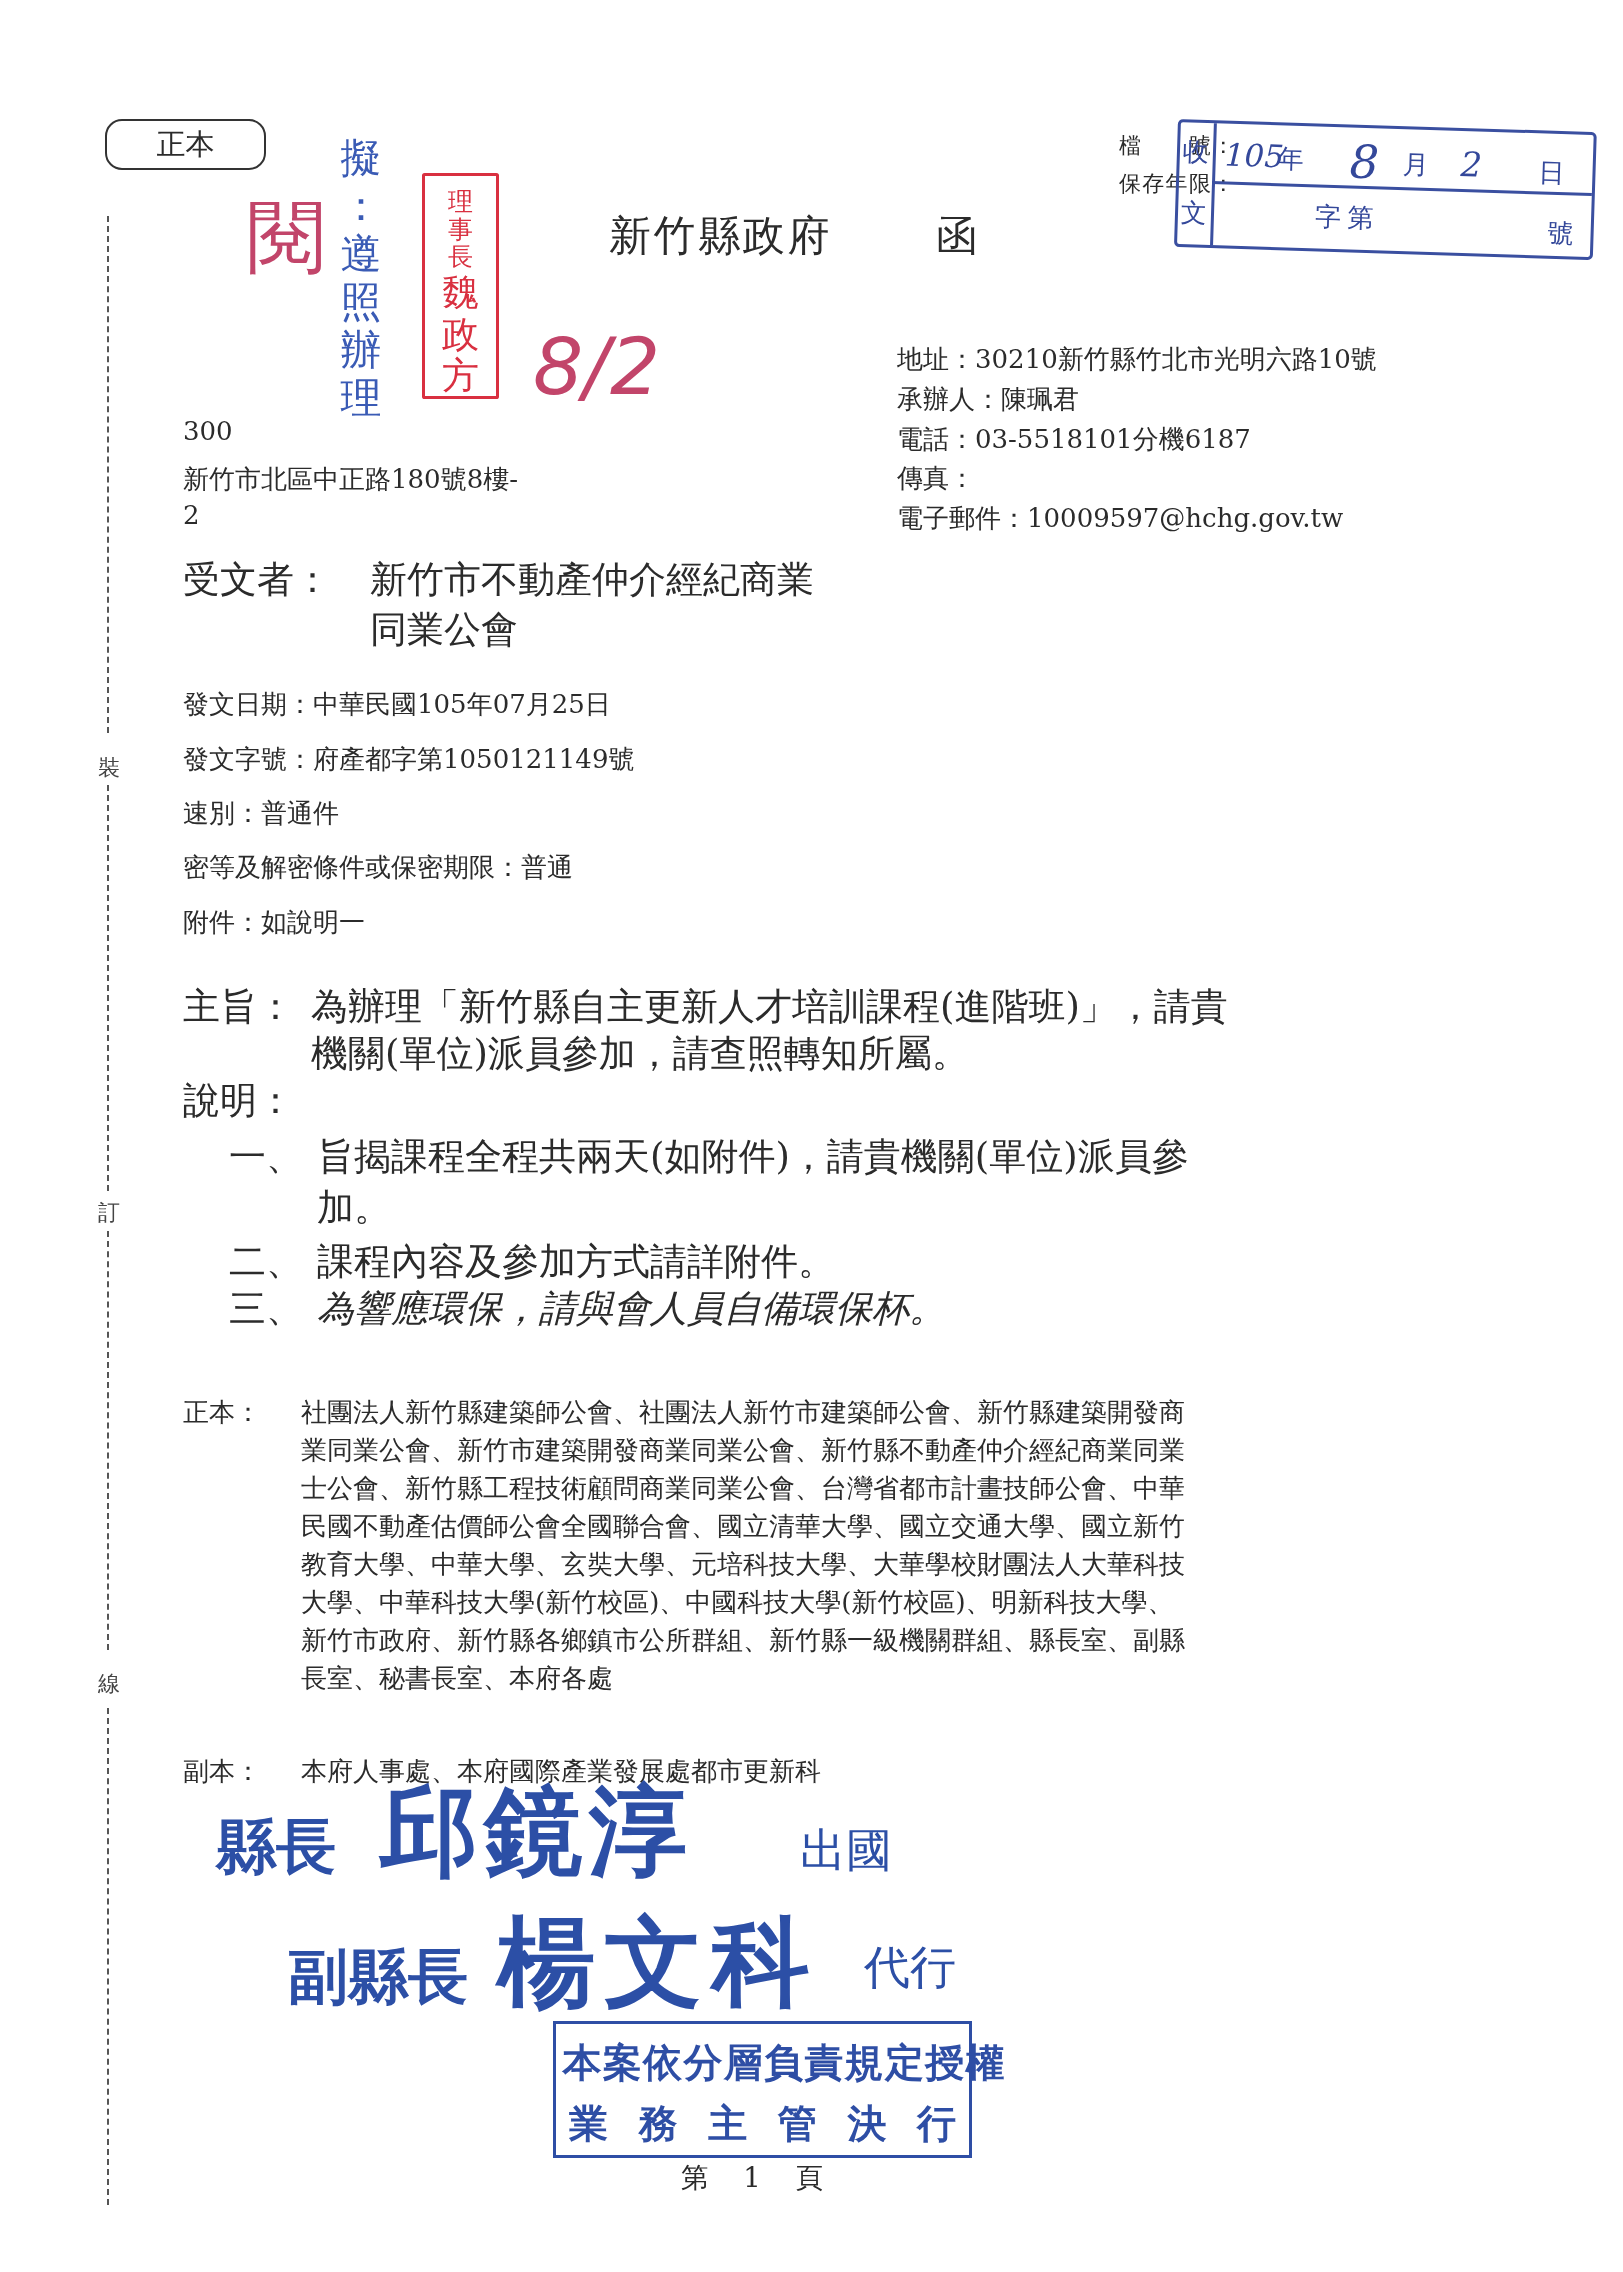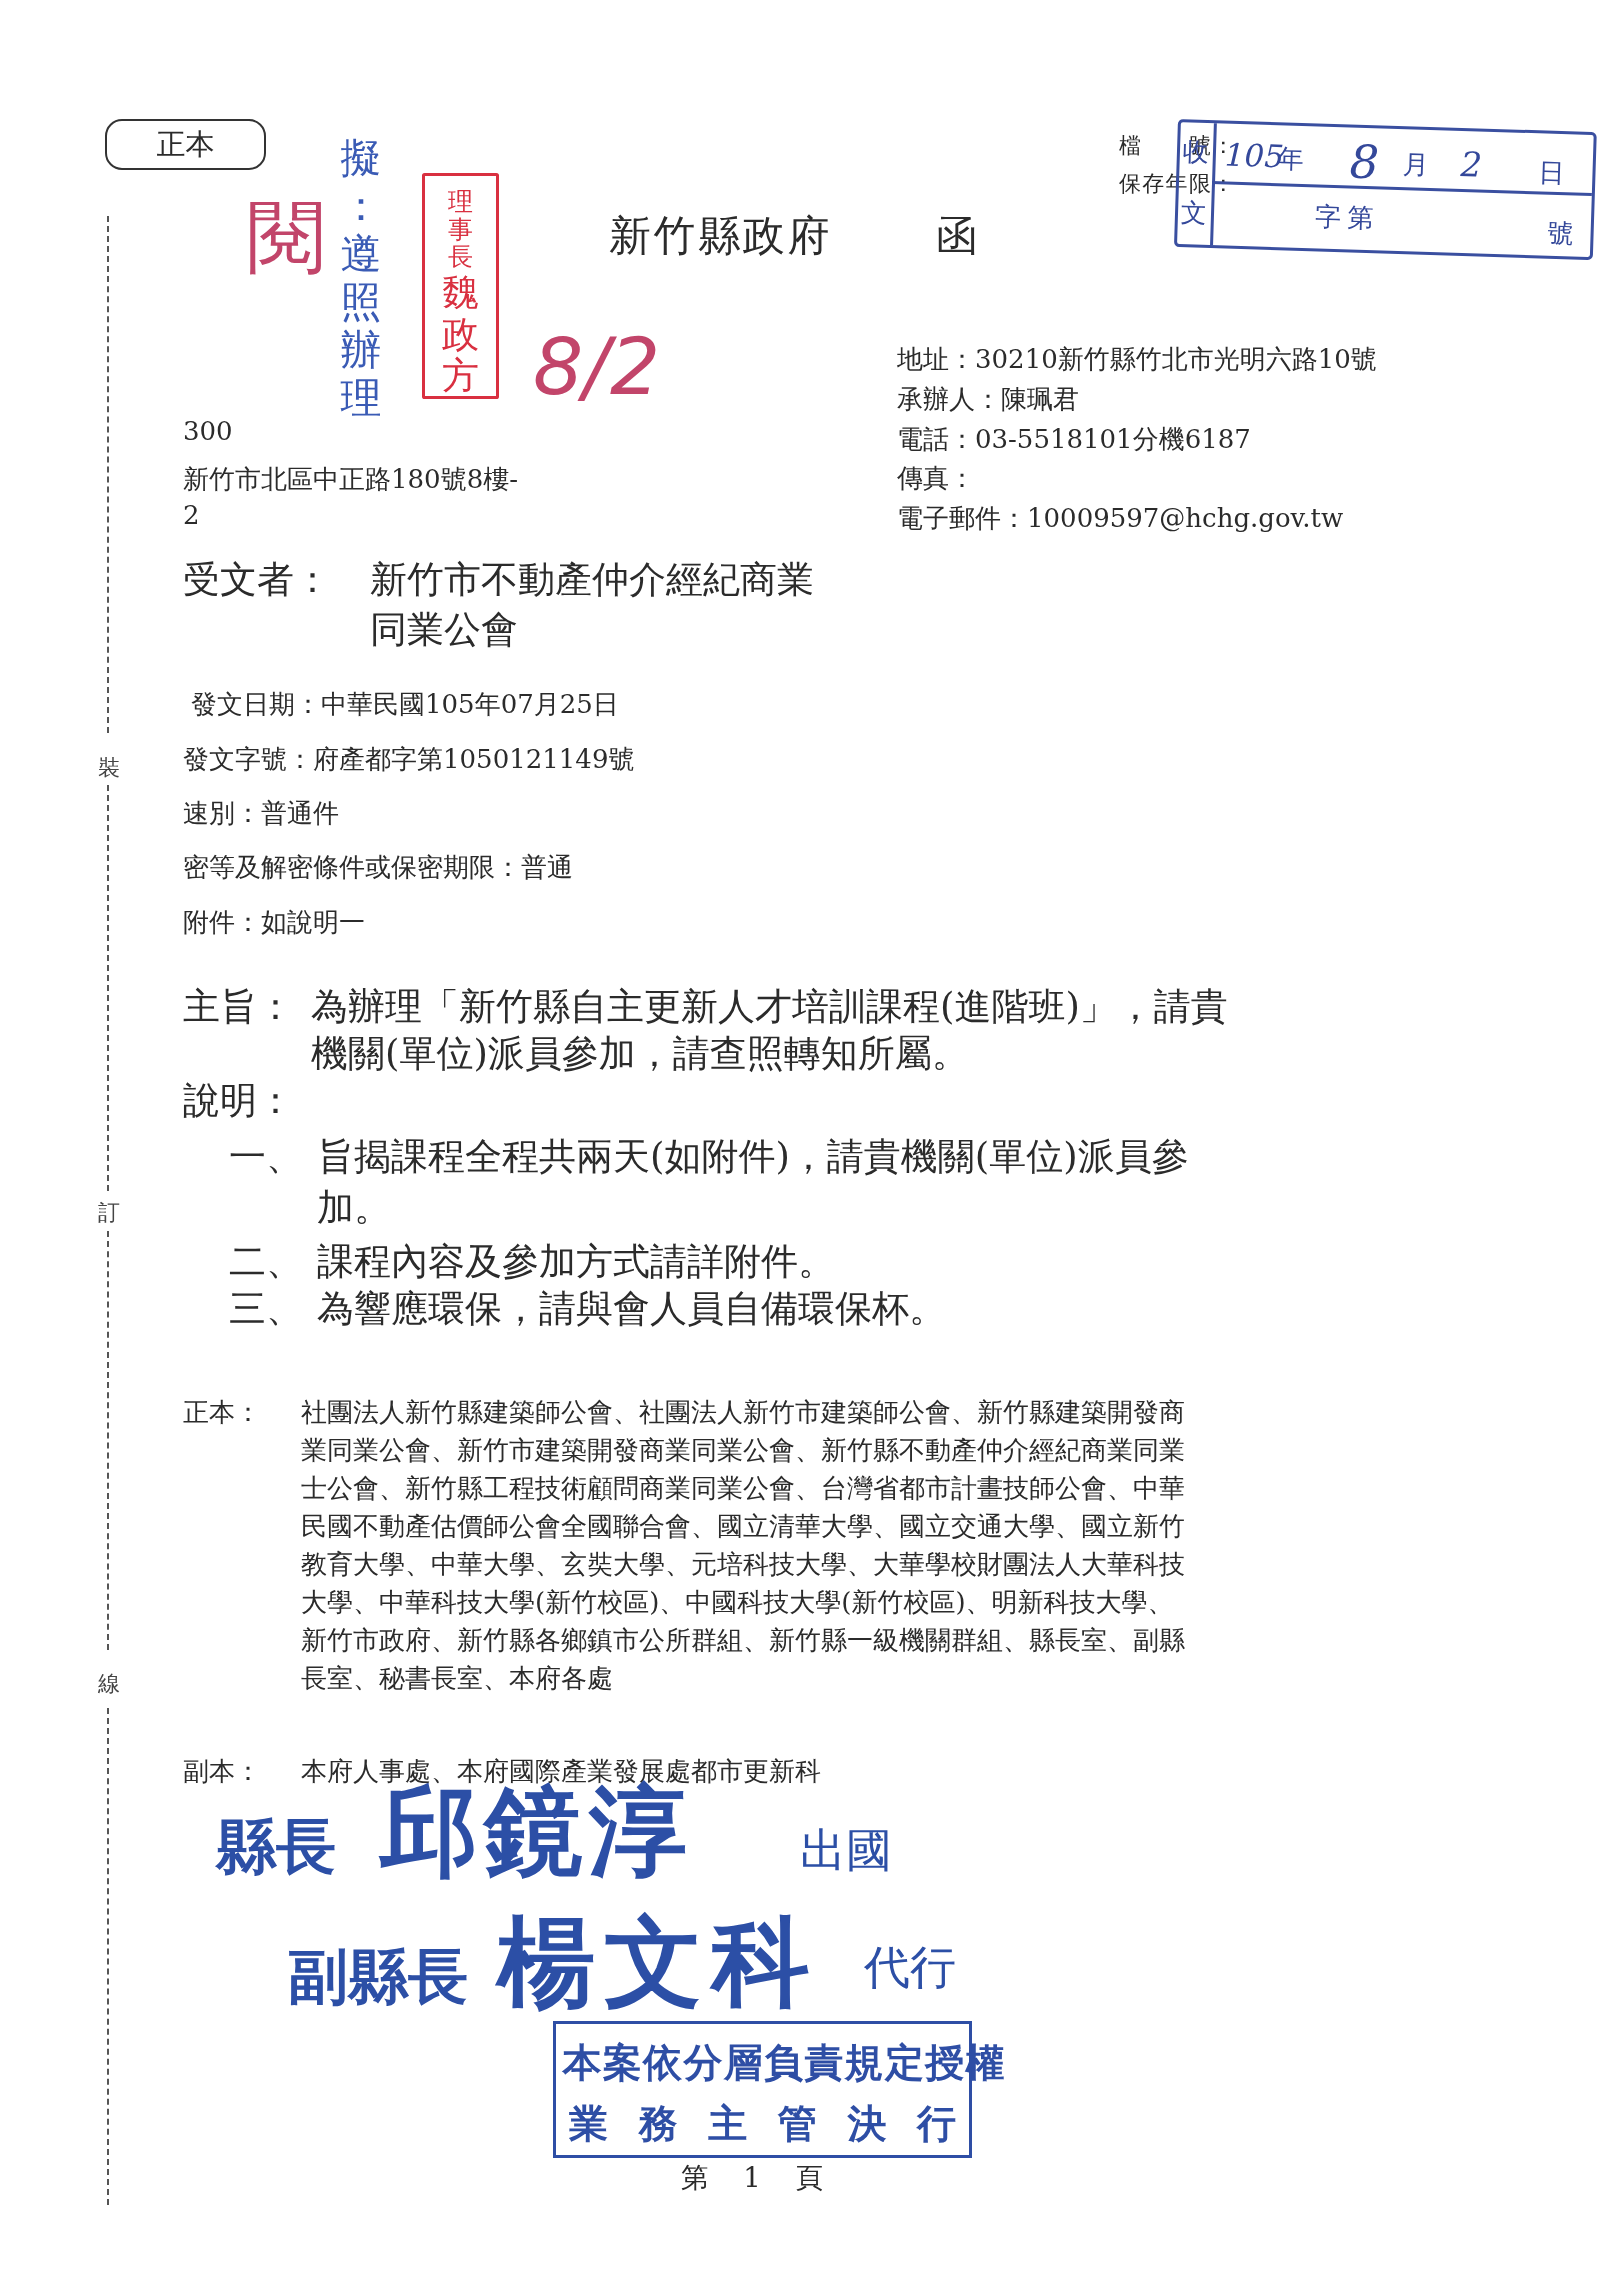--- a/index.html
+++ b/index.html
@@ -127,41 +127,41 @@
 <div class="abs contact ink" style="top:501px;">電子郵件：10009597@hchg.gov.tw</div>
 
 <div class="abs addr ink" style="top:416px;">300</div>
 <div class="abs addr ink" style="top:462px;">新竹市北區中正路180號8樓-</div>
 <div class="abs addr ink" style="top:500px;">2</div>
 
 <div class="abs receiver-label ink">受文者：</div>
 <div class="abs receiver-name ink" style="top:555px;">新竹市不動產仲介經紀商業</div>
 <div class="abs receiver-name ink" style="top:605px;">同業公會</div>
 
-<div class="abs field ink" style="top:687px;margin-left:8px;">發文日期：中華民國105年07月25日</div>
+<div class="abs field ink" style="top:687px;">發文日期：中華民國105年07月25日</div>
 <div class="abs field ink" style="top:742px;">發文字號：府產都字第1050121149號</div>
 <div class="abs field ink" style="top:796px;">速別：普通件</div>
 <div class="abs field ink" style="top:850px;">密等及解密條件或保密期限：普通</div>
 <div class="abs field ink" style="top:905px;">附件：如說明一</div>
 
 <div class="abs subject ink" style="left:183px;top:982px;">主旨：</div>
 <div class="abs subject ink" style="left:311px;top:982px;">為辦理「新竹縣自主更新人才培訓課程(進階班)」，請貴</div>
 <div class="abs subject ink" style="left:311px;top:1029px;">機關(單位)派員參加，請查照轉知所屬。</div>
 
 <div class="abs subject ink" style="left:183px;top:1076px;">說明：</div>
 
 <div class="abs subject ink" style="left:229px;top:1132px;">一、</div>
 <div class="abs subject ink" style="left:317px;top:1132px;">旨揭課程全程共兩天(如附件)，請貴機關(單位)派員參</div>
 <div class="abs subject ink" style="left:317px;top:1183px;">加。</div>
 
 <div class="abs subject ink" style="left:229px;top:1237px;">二、</div>
 <div class="abs subject ink" style="left:317px;top:1237px;">課程內容及參加方式請詳附件。</div>
 
 <div class="abs subject ink" style="left:229px;top:1284px;">三、</div>
-<div class="abs subject ink" style="left:317px;top:1284px;">為響應環保，請與會人員自備環保杯。</div>
+<div class="abs subject ink" style="left:317px;top:1284px;font-style:italic;">為響應環保，請與會人員自備環保杯。</div>
 
 <div class="abs cc-text ink" style="left:183px;top:1393px;text-align:center;">正本：</div>
 <div class="abs cc-text ink" style="left:301px;top:1393px;white-space:normal;width:1152px;">
   <div>社團法人新竹縣建築師公會、社團法人新竹市建築師公會、新竹縣建築開發商</div>
   <div>業同業公會、新竹市建築開發商業同業公會、新竹縣不動產仲介經紀商業同業</div>
   <div>士公會、新竹縣工程技術顧問商業同業公會、台灣省都市計畫技師公會、中華</div>
   <div>民國不動產估價師公會全國聯合會、國立清華大學、國立交通大學、國立新竹</div>
   <div>教育大學、中華大學、玄奘大學、元培科技大學、大華學校財團法人大華科技</div>
   <div>大學、中華科技大學(新竹校區)、中國科技大學(新竹校區)、明新科技大學、</div>
   <div>新竹市政府、新竹縣各鄉鎮市公所群組、新竹縣一級機關群組、縣長室、副縣</div>

